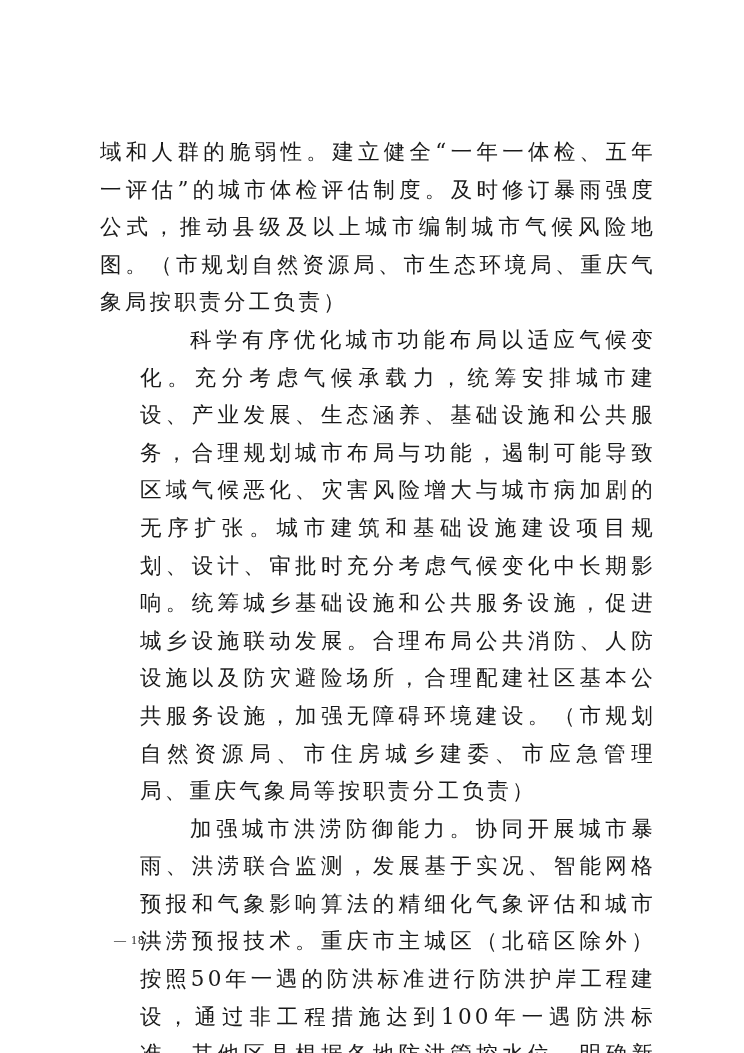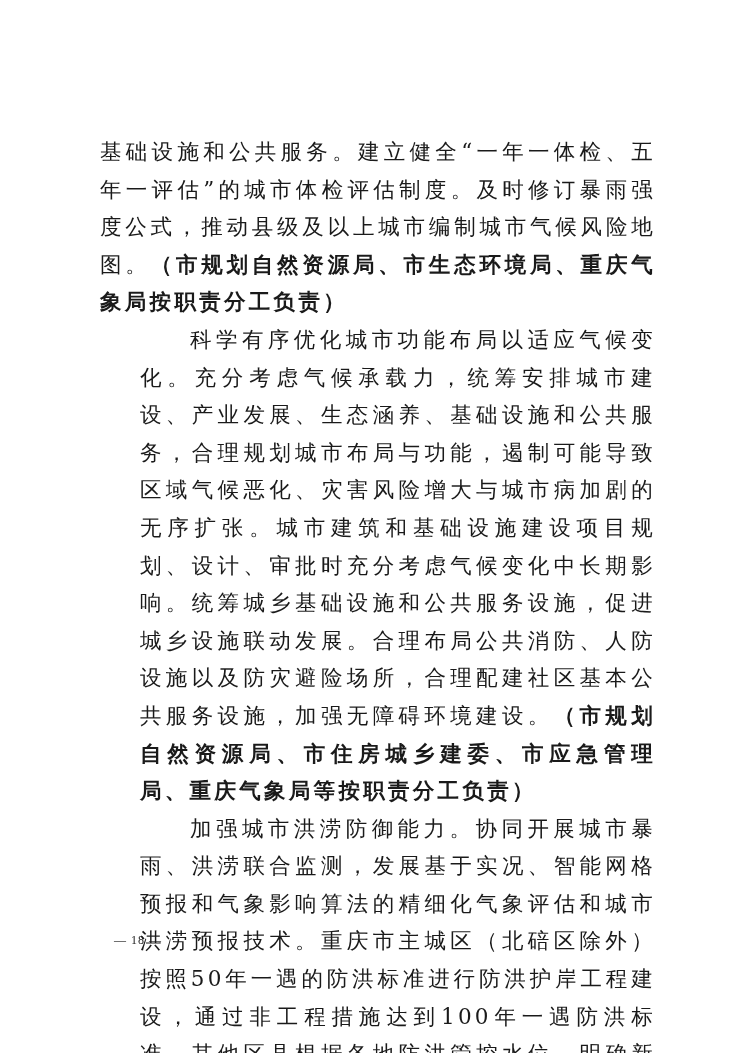--- a/index.html
+++ b/index.html
@@ -31,38 +31,38 @@
     word-break: break-all;
   }
   .para.indent {
     text-indent: 50px;
     margin-left: 40px;
   }
   .para.last-line-justify {
     text-align-last: justify;
   }
   .bold {
-    font-weight: bold;
+    font-weight: normal;
   }
   .page-number {
     position: absolute;
     left: 114px;
     top: 933px;
     font-family: "Liberation Serif", "DejaVu Serif", serif;
     font-size: 12px;
     letter-spacing: 1px;
     color: #1a1a1a;
   }
 </style>
 </head>
 <body>
 
 <div class="page">
   <p class="para">
-    <span>基础设施和公共服务。建立健全“一年一体检、五年一评估”的城市体检评估制度。及时修订暴雨强度公式，推动县级及以上城市编制城市气候风险地图。</span><span class="bold">（市规划自然资源局、市生态环境局、重庆气象局按职责分工负责）</span>
+    <span>域和人群的脆弱性。建立健全“一年一体检、五年一评估”的城市体检评估制度。及时修订暴雨强度公式，推动县级及以上城市编制城市气候风险地图。</span><span class="bold">（市规划自然资源局、市生态环境局、重庆气象局按职责分工负责）</span>
   </p>
   <p class="para indent">
     <span>科学有序优化城市功能布局以适应气候变化。充分考虑气候承载力，统筹安排城市建设、产业发展、生态涵养、基础设施和公共服务，合理规划城市布局与功能，遏制可能导致区域气候恶化、灾害风险增大与城市病加剧的无序扩张。城市建筑和基础设施建设项目规划、设计、审批时充分考虑气候变化中长期影响。统筹城乡基础设施和公共服务设施，促进城乡设施联动发展。合理布局公共消防、人防设施以及防灾避险场所，合理配建社区基本公共服务设施，加强无障碍环境建设。</span><span class="bold">（市规划自然资源局、市住房城乡建委、市应急管理局、重庆气象局等按职责分工负责）</span>
   </p>
   <p class="para indent last-line-justify">
     <span>加强城市洪涝防御能力。协同开展城市暴雨、洪涝联合监测，发展基于实况、智能网格预报和气象影响算法的精细化气象评估和城市洪涝预报技术。重庆市主城区（北碚区除外）按照50年一遇的防洪标准进行防洪护岸工程建设，通过非工程措施达到100年一遇防洪标准。其他区县根据各地防洪管控水位，明确新建房屋建设相应防洪要求。全市新建桥梁、码头、道路、管道、缆线、取水、排水、监测等工程或设施应当符合相应的防洪标准要求，不得妨碍行洪畅通。在充分分析历史洪灾成因、受灾情况的基础</span>
   </p>
 </div>
 
 <div class="page-number">— 18 —</div>

